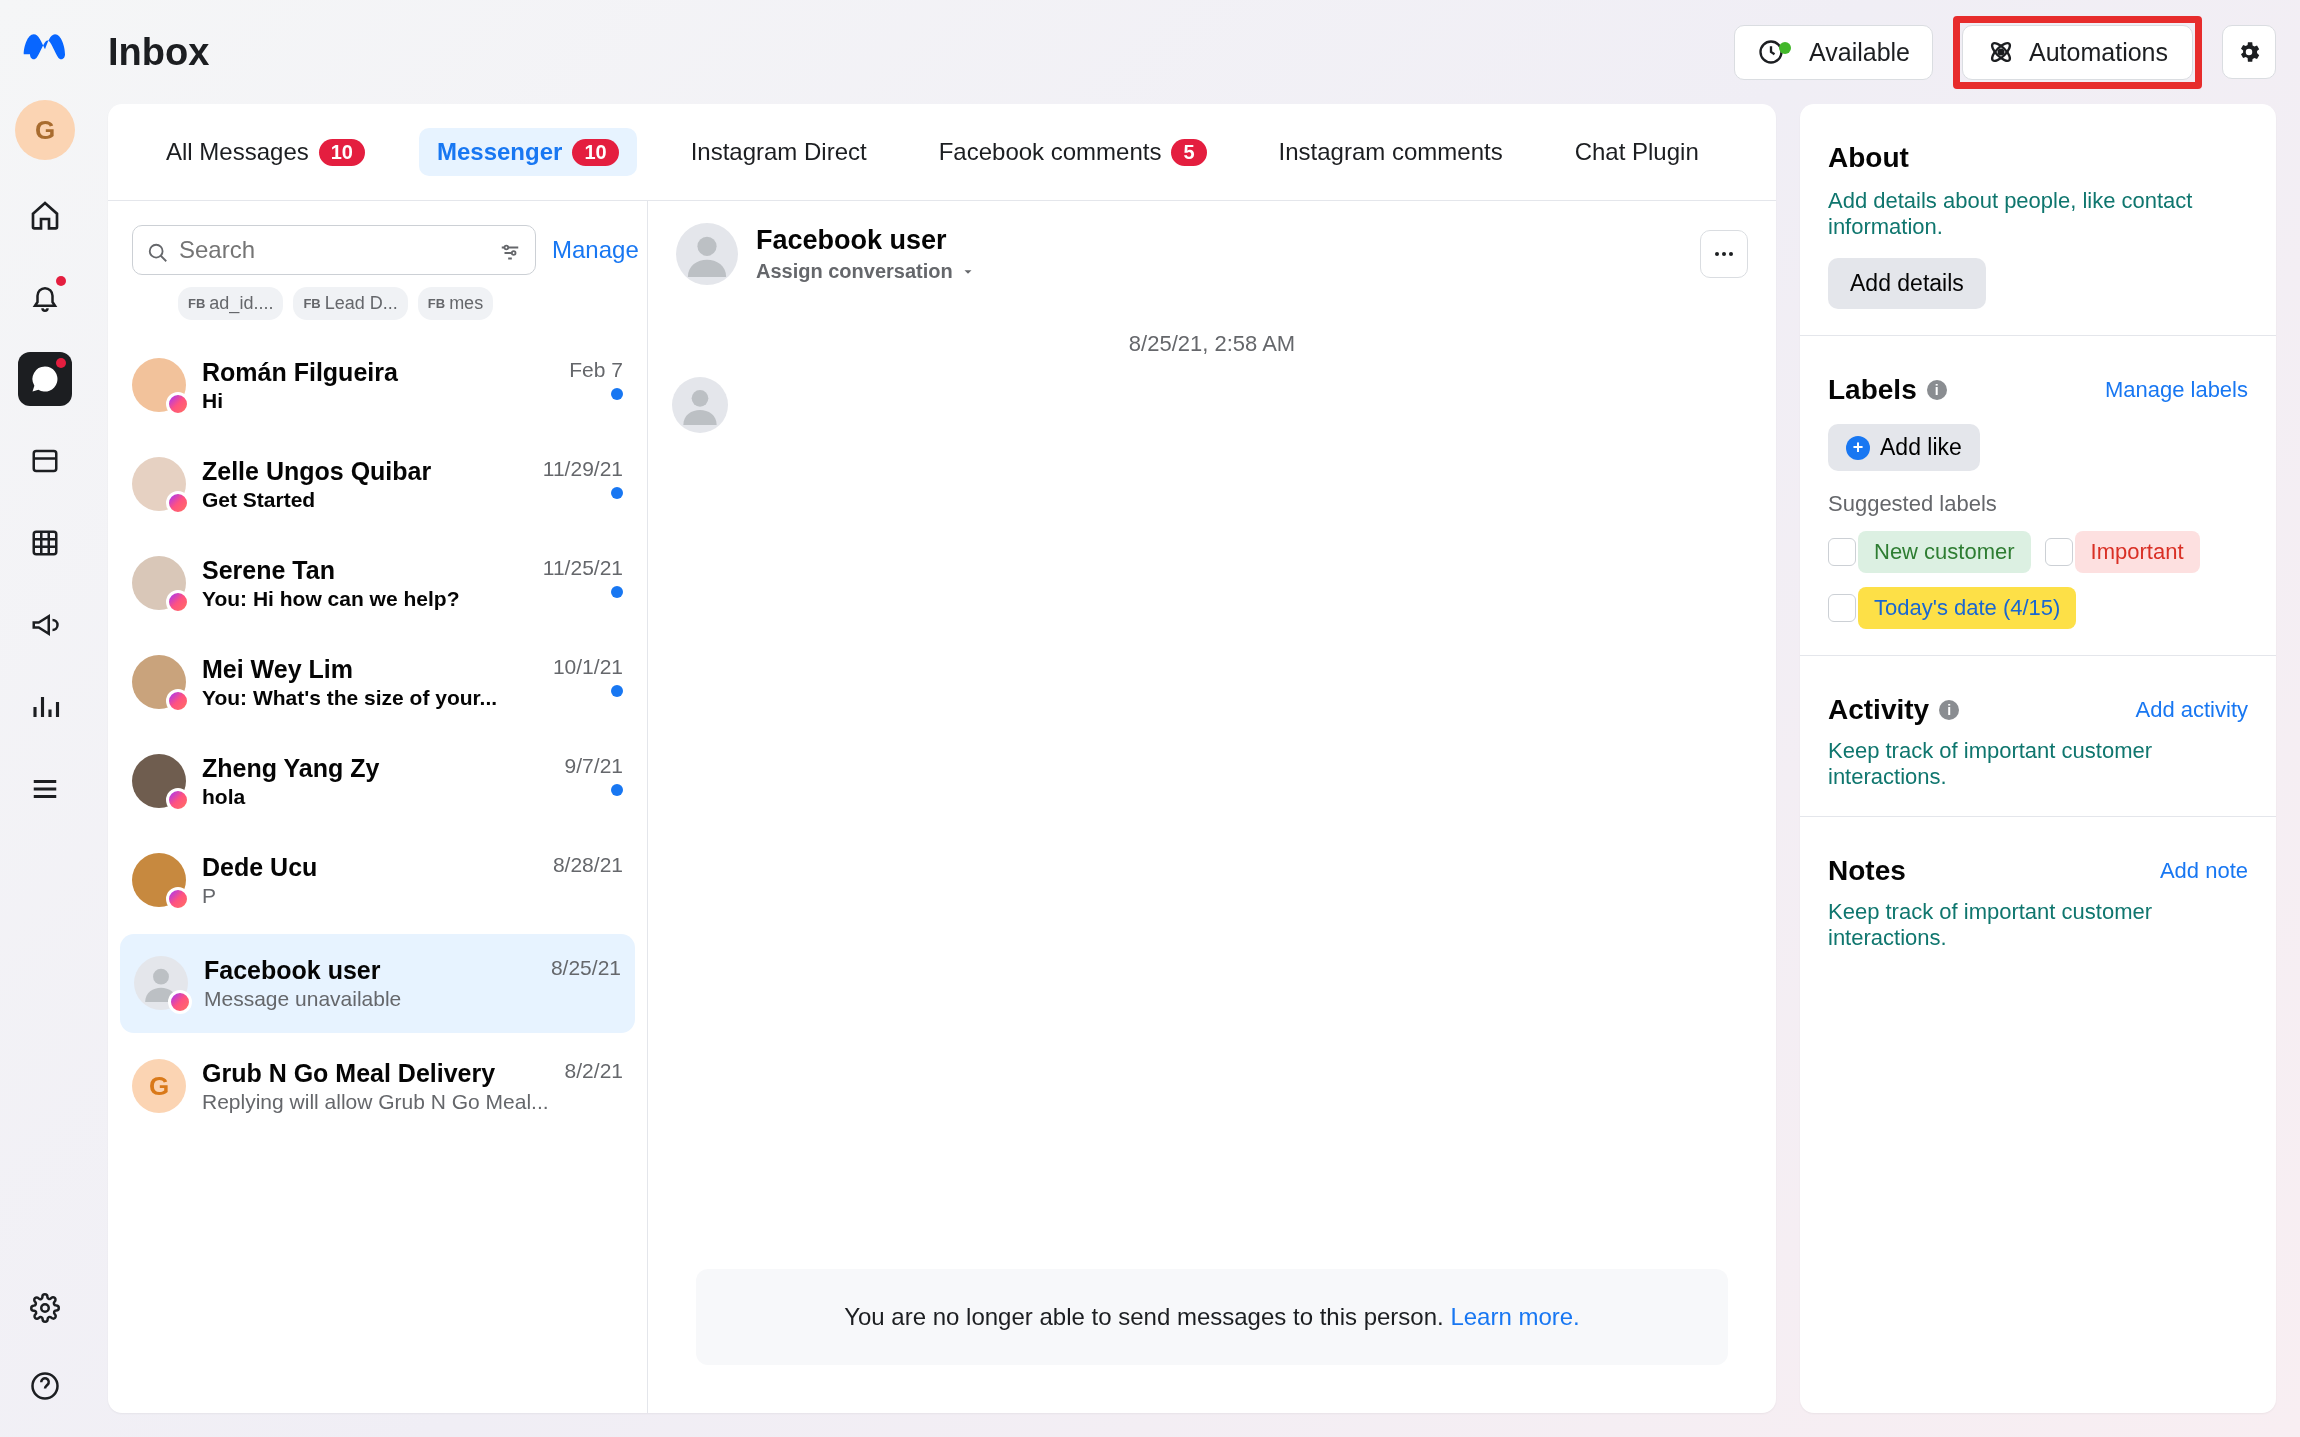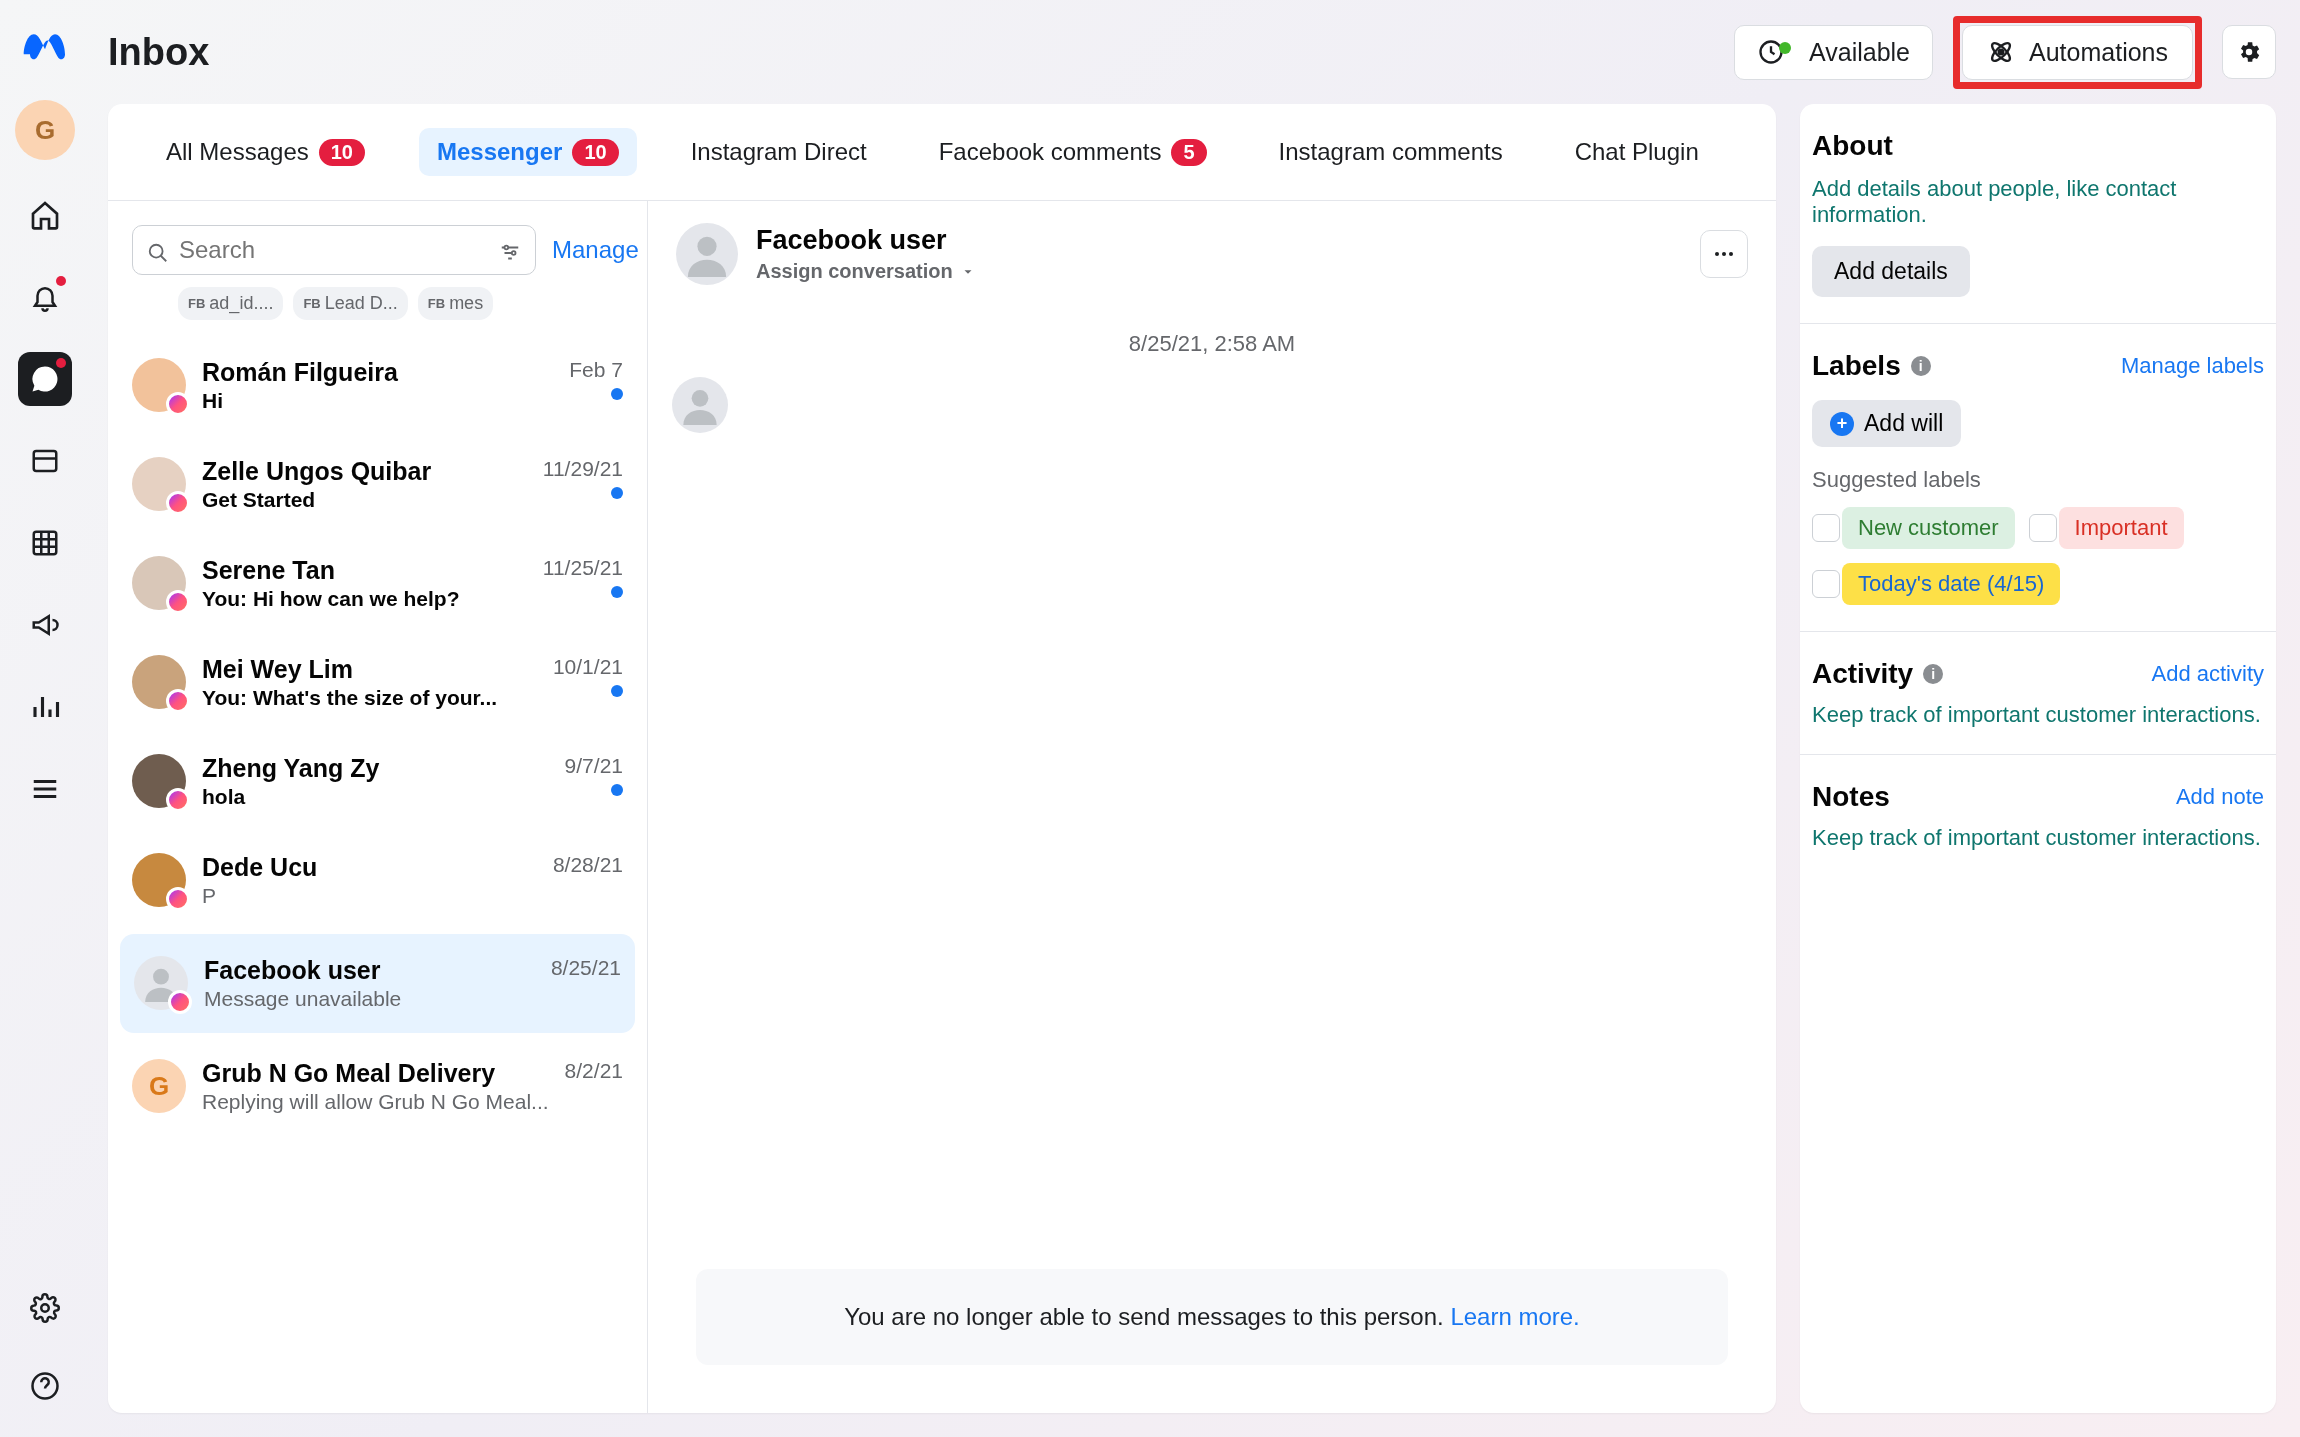--- a/index.html
+++ b/index.html
@@ -53,21 +53,21 @@
 .convo-head .title { font-size:27px; font-weight:700; color:#050505; }
 .convo-head .assign { font-size:20px; font-weight:600; color:#65676b; display:flex; align-items:center; gap:8px; margin-top:4px; }
 .more-btn { margin-left:auto; width:48px; height:48px; border:1px solid #dadde1; border-radius:10px; display:flex; align-items:center; justify-content:center; }
 .convo-messages { flex:1; padding: 24px; display:flex; flex-direction:column; }
 .time-sep { text-align:center; color:#65676b; font-size:22px; margin-bottom: 20px; }
 .msg-row { display:flex; align-items:flex-start; gap:12px; }
 .msg-row .av { width:56px; height:56px; border-radius:50%; background:#e4e6eb; display:flex; align-items:center; justify-content:center; }
 .blocked-banner { margin: auto 24px 24px; background:#f7f8fa; border-radius:12px; padding: 34px; text-align:center; font-size:24px; color:#1c1e21; }
 .blocked-banner a { color:#1877f2; text-decoration:none; }
 .side-panel { width: 476px; display:flex; flex-direction:column; gap:0; background:#fff; border-radius:14px; box-shadow: 0 1px 2px rgba(0,0,0,0.05); }
-.side-sec { padding: 26px 12px; border-bottom:1px solid #e4e6eb; }
+.side-sec { padding: 26px 28px; border-bottom:1px solid #e4e6eb;margin-top:12px; }
 .side-sec:last-child { border-bottom:none; }
 .side-title { font-size:28px; font-weight:700; color:#050505; margin-bottom: 14px; display:flex; align-items:center; gap:10px; }
 .side-title .info { width:20px; height:20px; background:#8a8d91; border-radius:50%; display:inline-flex; align-items:center; justify-content:center; color:#fff; font-size:14px; font-weight:700; }
 .side-sub { font-size:22px; color:#0f766e; margin-bottom:18px; }
 .action-btn { background:#e4e6eb; border:none; border-radius:10px; padding:12px 22px; font-size:23px; font-weight:500; color:#050505; }
 .side-link { color:#1877f2; font-size:22px; font-weight:500; margin-left:auto; }
 .side-title-row { display:flex; align-items:center; }
 .label-chip { background:#e4e6eb; border-radius:10px; padding:10px 18px; font-size:23px; display:inline-flex; align-items:center; gap:10px; }
 .plus-circle { width:24px; height:24px; background:#1877f2; border-radius:50%; color:#fff; display:inline-flex; align-items:center; justify-content:center; font-size:18px; font-weight:700; }
 .suggest-title { font-size:22px; color:#65676b; margin:20px 0 14px; }
@@ -399,21 +399,21 @@
         <div class="side-title-row">
           <div class="side-title" style="margin-bottom:0;">
             <span>Labels</span>
             <span class="info">i</span>
           </div>
           <span class="side-link">Manage labels</span>
         </div>
         <div style="margin-top:18px;">
           <span class="label-chip">
             <span class="plus-circle">+</span>
-            <span>Add will</span>
+            <span>Add like</span>
           </span>
         </div>
         <div class="suggest-title">Suggested labels</div>
         <div class="suggest-row" id="suggest-container">
             <div class="suggest-item">
               <div class="cbox"></div>
               <span class="tag green">New customer</span>
             </div>
             <div class="suggest-item">
               <div class="cbox"></div>

